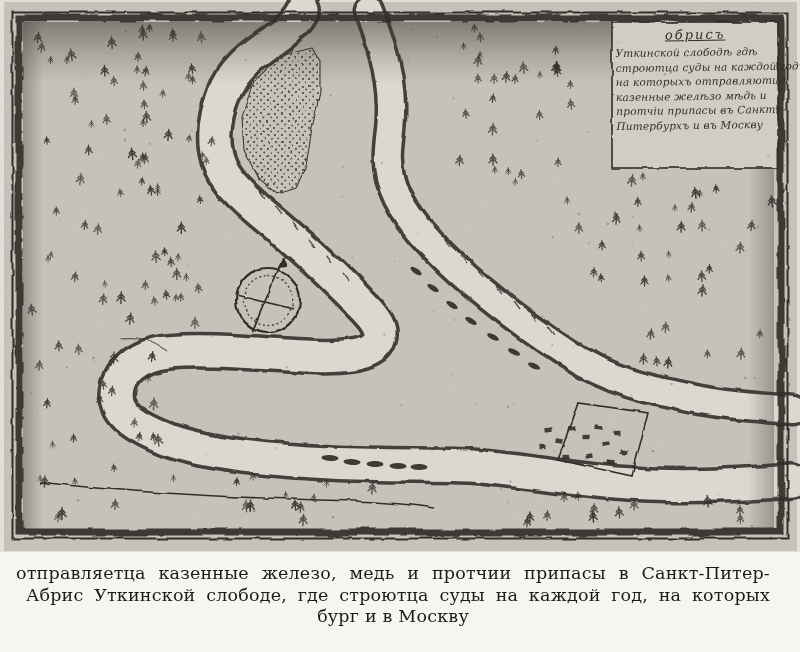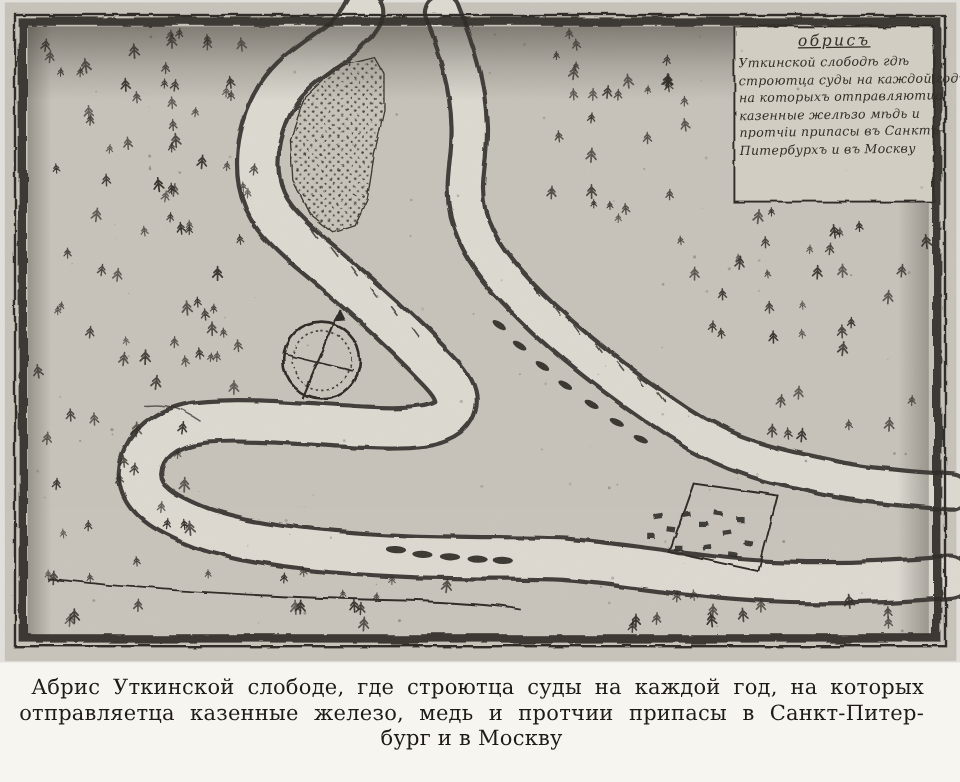--- a/index.html
+++ b/index.html
@@ -486,16 +486,16 @@
     <div class="cart-line">Уткинской слободѣ гдѣ</div>
     <div class="cart-line">строютца суды на каждой годъ</div>
     <div class="cart-line">на которыхъ отправляютца</div>
     <div class="cart-line">казенные желѣзо мѣдь и</div>
     <div class="cart-line">протчіи припасы въ Санктъ-</div>
     <div class="cart-line">Питербурхъ и въ Москву</div>
   </div>
 </div>
 
 <div id="caption">
+  <div class="cap-just">отправляетца казенные железо, медь и протчии припасы в Санкт-Питер-</div>
   <div class="cap-just cap-indent">Абрис Уткинской слободе, где строютца суды на каждой год, на которых</div>
-  <div class="cap-just">отправляетца казенные железо, медь и протчии припасы в Санкт-Питер-</div>
   <div class="cap-center">бург и в Москву</div>
 </div>
 
 </body></html>

